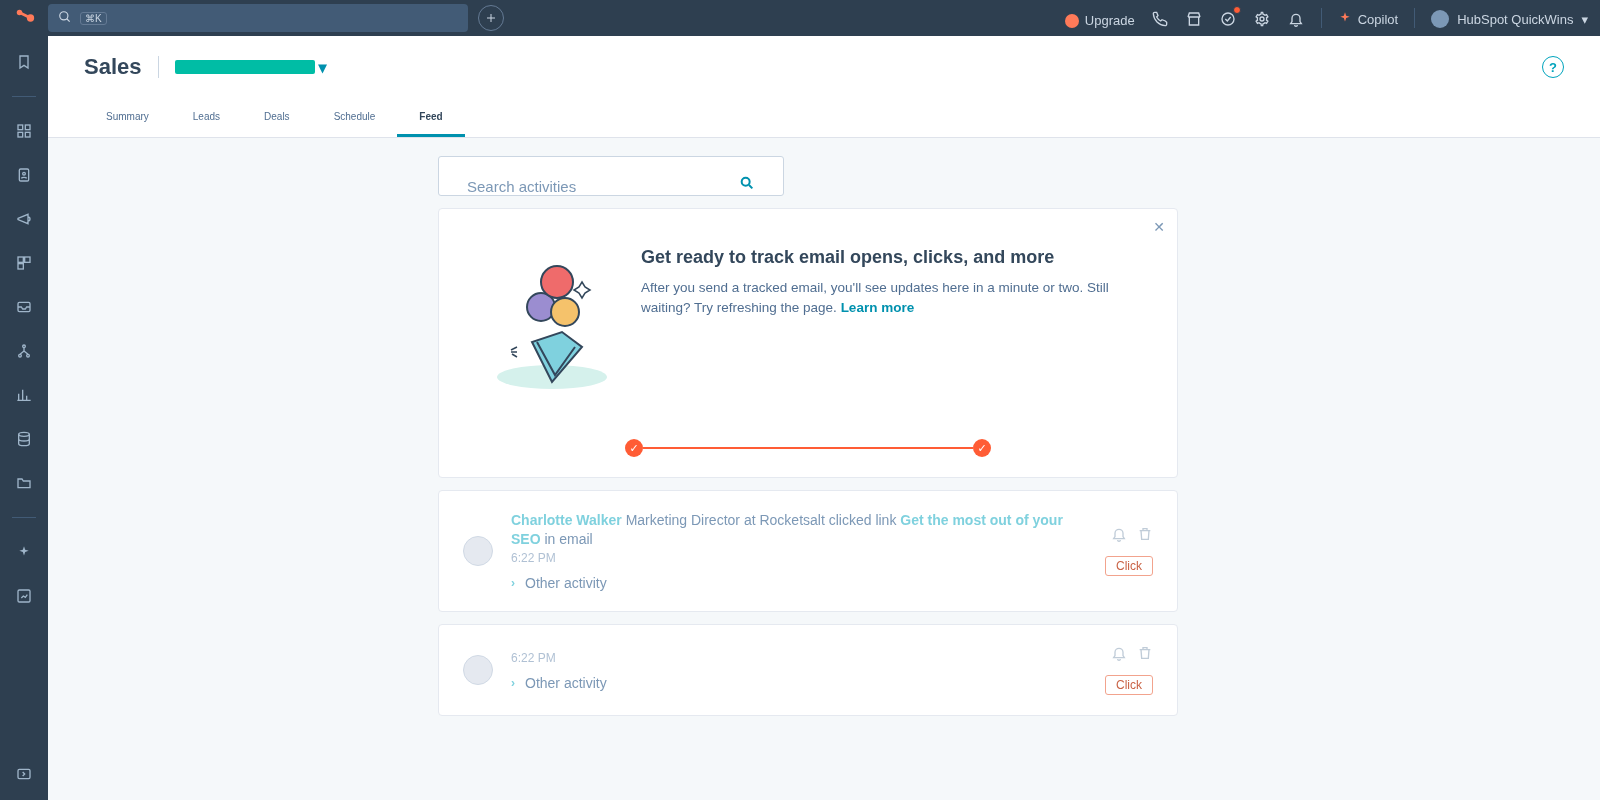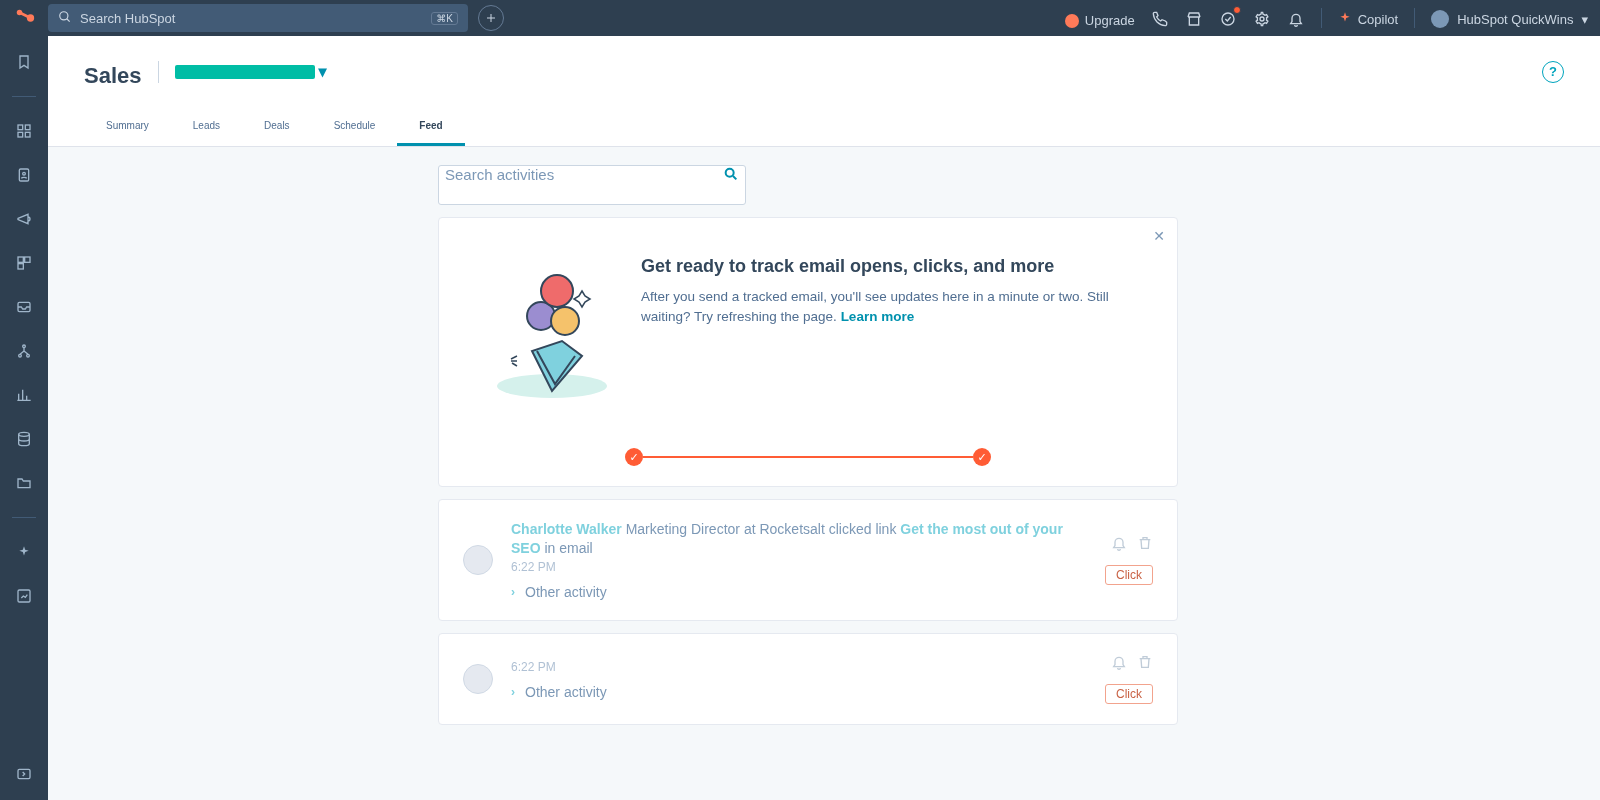--- a/index.html
+++ b/index.html
@@ -20,32 +20,32 @@
   .divider-v{width:1px;height:20px;background:#425b76;}
   .copilot{display:flex;gap:6px;align-items:center;cursor:pointer;}
   .avatar-sm{width:18px;height:18px;border-radius:50%;background:#7c98b6;}
   .account{display:flex;gap:8px;align-items:center;cursor:pointer;}
   .leftnav{background:#2e3f50;display:flex;flex-direction:column;align-items:center;padding-top:16px;gap:24px;}
   .nav-icon{width:20px;height:20px;color:#9fb5c9;display:flex;align-items:center;justify-content:center;cursor:pointer;}
   .nav-sep{width:24px;height:1px;background:#425b76;}
   .nav-bottom{margin-top:auto;margin-bottom:16px;}
   .main{background:#fff;display:flex;flex-direction:column;overflow:auto;}
   .page-head{padding:18px 36px 0 36px;display:flex;align-items:center;gap:16px;border-bottom:1px solid transparent;}
-  .page-title{font-size:22px;font-weight:600;color:#33475b;margin-top:9px;}
+  .page-title{font-size:22px;font-weight:600;color:#33475b;}
   .title-sep{width:1px;height:22px;background:#cbd6e2;}
   .pipeline{display:flex;align-items:center;gap:4px;color:#0091ae;font-weight:600;cursor:pointer;}
   .pipeline-redact{width:140px;height:14px;background:#00bda5;border-radius:2px;}
   .help-circ{margin-left:auto;width:22px;height:22px;border:1.5px solid #00a4bd;border-radius:50%;display:flex;align-items:center;justify-content:center;color:#00a4bd;font-size:13px;font-weight:700;cursor:pointer;}
   .tabs-row{display:flex;align-items:center;padding:0 36px;margin-top:18px;border-bottom:1px solid #dfe3eb;}
   .tab{padding:12px 22px;color:#506e91;font-size:10px;cursor:pointer;border-bottom:3px solid transparent;}
   .tab.active{color:#33475b;font-weight:600;border-bottom-color:#0091ae;}
   .feedback{margin-left:auto;color:#0091ae;font-weight:600;font-size:14px;padding:12px 0;cursor:pointer;}
   .content{background:#f5f8fa;flex:1;padding:18px 0 40px 0;}
   .col{max-width:740px;margin-left:390px;}
-  .search-act{background:#fff;border:1px solid #cbd6e2;border-radius:3px;display:flex;align-items:flex-start;padding:0 6px;height:40px;width:308px;gap:8px;}
+  .search-act{background:#fff;border:1px solid #cbd6e2;border-radius:3px;display:flex;align-items:flex-end;padding:0 28px;height:40px;width:346px;gap:8px;}
   .search-act input{border:none;outline:none;flex:1;font-size:15px;color:#33475b;}
   .search-act input::placeholder{color:#7c98b6;}
   .search-glass{color:#0091ae;font-weight:700;}
   .card{background:#fff;border:1px solid #e5e9f0;border-radius:4px;margin-top:12px;padding:20px 24px;position:relative;}
   .intro{display:flex;gap:24px;padding:18px 24px 30px;}
   .intro-illus{width:130px;height:150px;display:flex;align-items:center;justify-content:center;}
   .intro-title{font-size:18px;font-weight:700;color:#33475b;margin-bottom:10px;}
   .intro-body{font-size:13.5px;color:#506e91;line-height:1.45;}
   .learn{color:#0091ae;font-weight:600;cursor:pointer;}
   .close-x{position:absolute;top:10px;right:12px;color:#7c98b6;cursor:pointer;font-size:14px;}
@@ -79,21 +79,20 @@
           <rect x="7" y="7" width="8" height="3" fill="#ff7a59" transform="rotate(25 11 9)"></rect>
         </svg>
     </div>
     <div class="search">
       <span>
         <svg width="14" height="14" viewBox="0 0 24 24" fill="none" stroke="#cbd6e2" stroke-width="2">
             <circle cx="10" cy="10" r="7"></circle>
             <line x1="20" y1="20" x2="15" y2="15"></line>
           </svg>
       </span>
-      <input placeholder="Search HubSpot" style="">
       <span class="kbd">
           <span>⌘K</span>
         </span>
     </div>
     <div class="plusbtn">
       <svg width="12" height="12" viewBox="0 0 24 24" stroke="#cbd6e2" stroke-width="2">
           <line x1="12" y1="4" x2="12" y2="20"></line>
           <line x1="4" y1="12" x2="20" y2="12"></line>
         </svg>
     </div>

